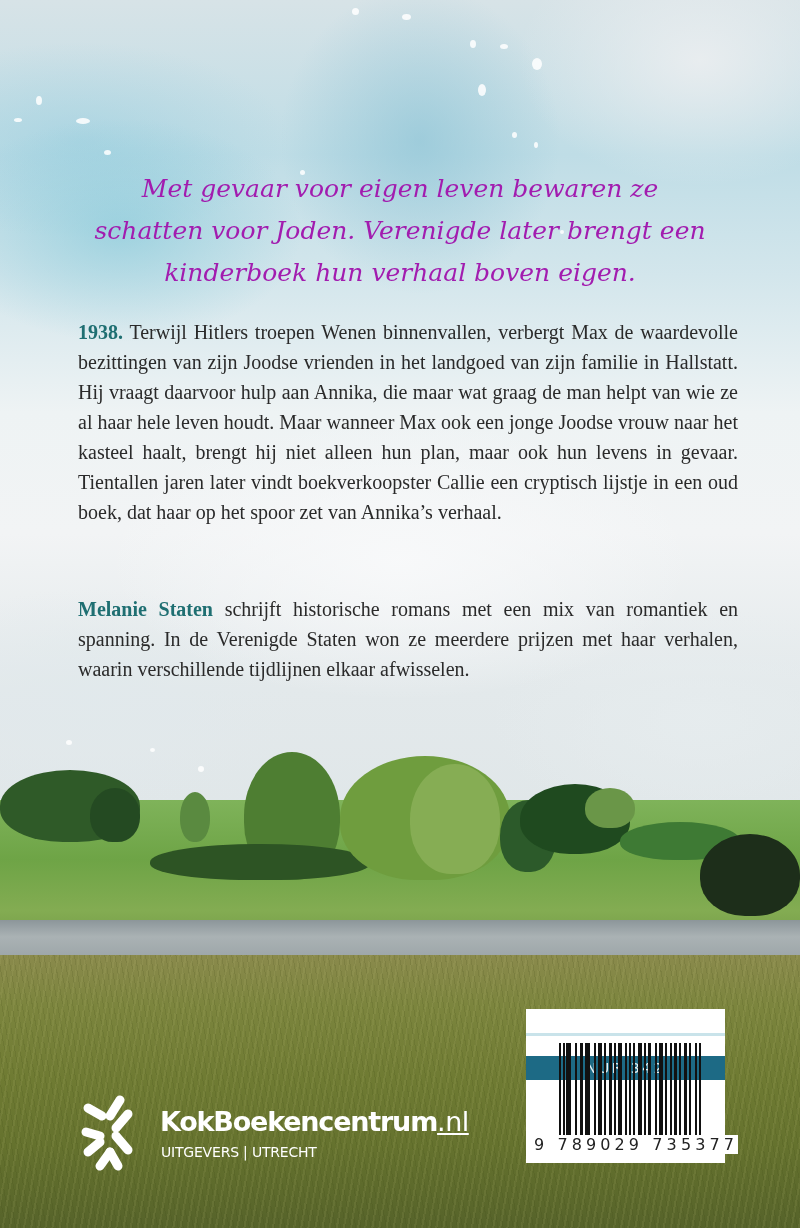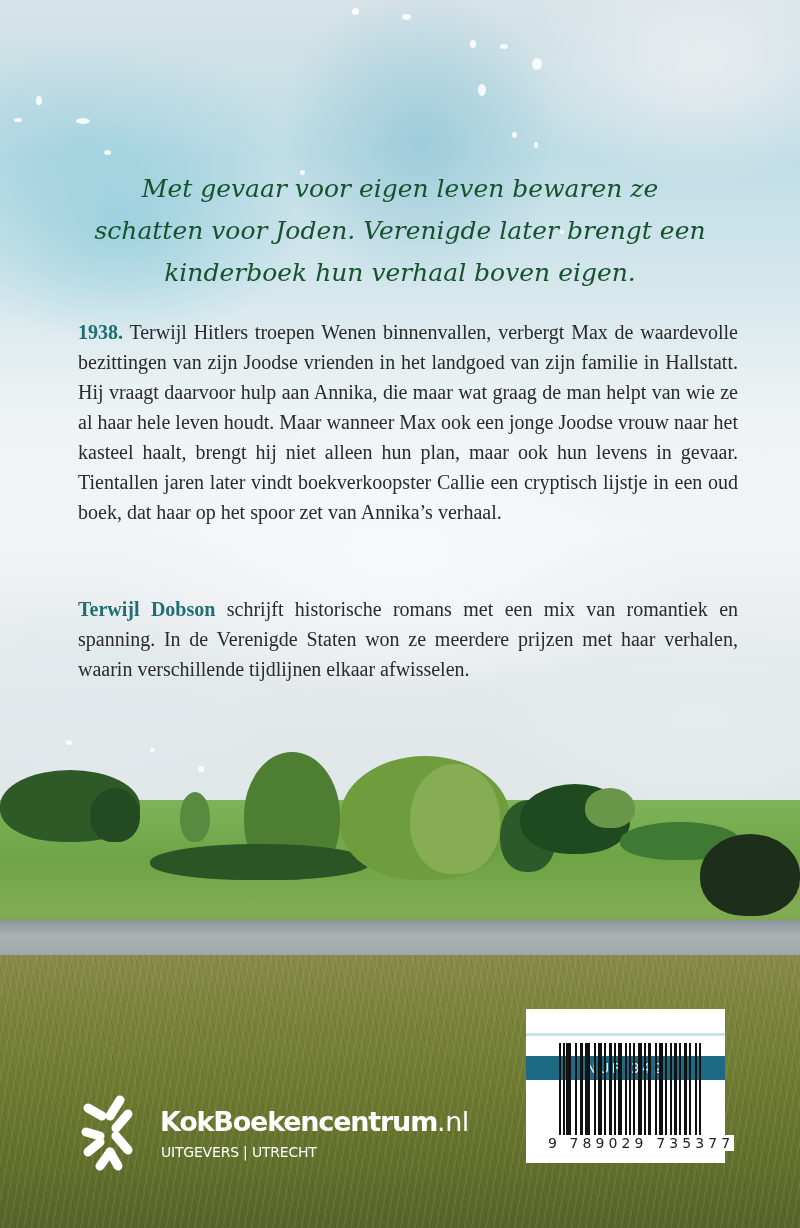--- a/index.html
+++ b/index.html
@@ -38,63 +38,63 @@
       repeating-linear-gradient(100deg, rgba(200,200,130,0.10) 0 2px, rgba(0,0,0,0) 2px 7px),
       repeating-linear-gradient(80deg, rgba(60,70,20,0.14) 0 1px, rgba(0,0,0,0) 1px 5px),
       linear-gradient(180deg, #8a8a4c 0%, #7c853e 18%, #6f7b33 45%, #65722e 70%, #56632a 100%);
   }
 
   
   .tagline {
     position: absolute; left: 80px; top: 168px; width: 640px;
     text-align: center;
     font-family: "DejaVu Serif", serif; font-style: italic;
-    font-size: 25px; line-height: 42px; color: #14532d;
+    font-size: 25px; line-height: 42px; color: #a21caf;
   }
   .body-text {
     position: absolute; left: 78px; width: 660px;
     font-family: "Liberation Serif", serif;
     font-size: 20px; line-height: 30px; color: #2a2a2a;
     text-align: justify; text-align-last: left;
   }
   .synopsis { top: 317px; }
   .author { top: 594px; }
   .accent { color: #1f6f72; font-weight: bold; }
 
   
   .publisher { position: absolute; left: 80px; top: 1094px; width: 420px; height: 80px; }
   .pub-mark { position: absolute; left: 0; top: 0; width: 56px; height: 80px; }
   .pub-name {
     position: absolute; left: 80px; top: 12px;
     font-family: "DejaVu Sans", sans-serif; font-weight: bold;
     font-size: 27px; letter-spacing: -1.2px; color: #ffffff; white-space: nowrap;
   }
-  .pub-name .tld { font-weight: normal; letter-spacing: -0.5px; }
+  .pub-name .tld { font-weight: normal; letter-spacing: -0.5px; text-decoration: underline; }
   .pub-sub {
     position: absolute; left: 81px; top: 50px;
     font-family: "DejaVu Sans", sans-serif; font-size: 14px;
     letter-spacing: -0.2px; color: #ffffff; white-space: nowrap;
   }
 
   
   .barcode-box {
     position: absolute; left: 526px; top: 1009px; width: 199px; height: 154px;
     background: #ffffff;
   }
   .nur-label {
     position: absolute; left: 0; top: 0; width: 199px; height: 24px;
     background: #1d6a85; color: #e8f2f5;
     font-family: "DejaVu Sans", sans-serif; font-size: 14px; letter-spacing: 2.5px;
     text-align: center; line-height: 24px; margin-top: 47px;
   }
   .nur-underline { position: absolute; left: 0; top: 24px; width: 199px; height: 3px; background: #c9e3ea; }
   .bars { position: absolute; left: 33px; top: 34px; width: 142px; height: 108px; }
   .isbn-digits {
-    position: absolute; left: 22px; top: 126px; width: 170px;
-    font-family: "DejaVu Sans", sans-serif; font-size: 14px; color: #222;
+    position: absolute; left: 8px; top: 126px; width: 170px;
+    font-family: "DejaVu Sans", sans-serif; font-size: 16px; color: #222;
     letter-spacing: 4.1px; white-space: nowrap;
   }
   .isbn-digits span { background: #fff; }
 </style>
 </head>
 <body>
 
 <div class="cover">
 
   <div class="sky">
@@ -140,21 +140,21 @@
     <div>Met gevaar voor eigen leven bewaren ze</div>
     <div>schatten voor Joden. Verenigde later brengt een</div>
     <div>kinderboek hun verhaal boven eigen.</div>
   </div>
 
   <p class="body-text synopsis" style="margin:0;">
     <span class="accent">1938.</span><span> Terwijl Hitlers troepen Wenen binnenvallen, verbergt Max de waardevolle bezittingen van zijn Joodse vrienden in het landgoed van zijn familie in Hallstatt. Hij vraagt daarvoor hulp aan Annika, die maar wat graag de man helpt van wie ze al haar hele leven houdt. Maar wanneer Max ook een jonge Joodse vrouw naar het kasteel haalt, brengt hij niet alleen hun plan, maar ook hun levens in gevaar. Tientallen jaren later vindt boekverkoopster Callie een cryptisch lijstje in een oud boek, dat haar op het spoor zet van Annika’s verhaal.</span>
   </p>
 
   <p class="body-text author" style="margin:0;">
-    <span class="accent">Terwijl Dobson</span><span> schrijft historische romans met een mix van romantiek en spanning. In de Verenigde Staten won ze meerdere prijzen met haar verhalen, waarin verschillende tijdlijnen elkaar afwisselen.</span>
+    <span class="accent">Melanie Staten</span><span> schrijft historische romans met een mix van romantiek en spanning. In de Verenigde Staten won ze meerdere prijzen met haar verhalen, waarin verschillende tijdlijnen elkaar afwisselen.</span>
   </p>
 
   <div class="publisher">
     <svg class="pub-mark" viewBox="0 0 56 80">
       <g stroke="#ffffff" stroke-width="9" stroke-linecap="round" fill="none">
         <path d="M40 6 L30 22"></path>
         <path d="M8 14 L22 22"></path>
         <path d="M48 20 L36 34"></path>
         <path d="M6 38 L20 42"></path>
         <path d="M8 58 L20 48"></path>

